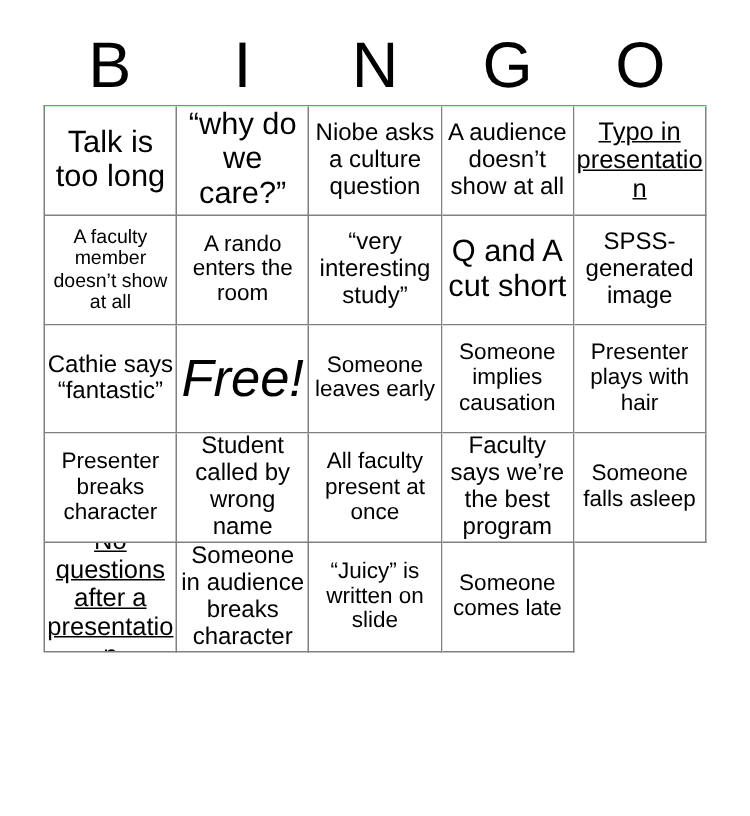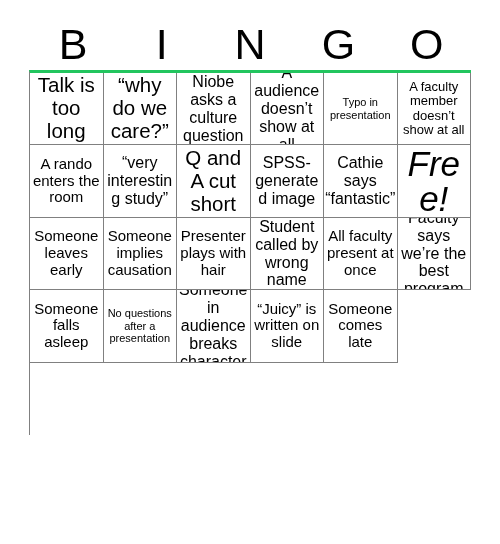--- a/index.html
+++ b/index.html
@@ -40,23 +40,23 @@
     letter-spacing: 0px;
     color: #000;
   }
   .grid {
     position: absolute;
     left: 29px;
     top: 70px;
     width: 442px;
     height: 365px;
     display: grid;
-    grid-template-columns: repeat(6, 1fr);
+    grid-template-columns: repeat(5, 1fr);
     grid-template-rows: repeat(5, 1fr);
-    border-top: 3px solid #22c55e;
+    border-top: 1px solid #22c55e;
     border-left: 1px solid #808080;
     box-sizing: border-box;
     background: #ffffff;
   }
   .cell {
     border-right: 1px solid #808080;
     border-bottom: 1px solid #808080;
     box-sizing: border-box;
     display: flex;
     align-items: center;
@@ -67,21 +67,21 @@
     background: #ffffff;
   }
   .cell-text {
     display: block;
     width: 100%;
     line-height: 1.12;
     word-wrap: break-word;
     hyphens: none;
   }
   
-  .sz-xs .cell-text { font-size: 11px; }
+  .sz-xs .cell-text { font-size: 17px; text-decoration: underline; }
   .sz-s  .cell-text { font-size: 13px; }
   .sz-m  .cell-text { font-size: 16px; }
   .sz-l  .cell-text { font-size: 15px; }
   .sz-xl .cell-text { font-size: 20.5px; }
   .sz-free .cell-text { font-size: 35px; line-height: 1; font-style: italic; }
 </style>
 </head>
 <body>
 
 <div class="card">
@@ -133,20 +133,23 @@
       </div>
       <div class="cell sz-l">
         <span class="cell-text">Someone leaves early</span>
       </div>
       <div class="cell sz-l">
         <span class="cell-text">Someone implies causation</span>
       </div>
       <div class="cell sz-l">
         <span class="cell-text">Presenter plays with hair</span>
       </div>
+      <div class="cell sz-l">
+        <span class="cell-text">Presenter breaks character</span>
+      </div>
       <div class="cell sz-m">
         <span class="cell-text">Student called by wrong name</span>
       </div>
       <div class="cell sz-l">
         <span class="cell-text">All faculty present at once</span>
       </div>
       <div class="cell sz-m">
         <span class="cell-text">Faculty says we’re the best program</span>
       </div>
       <div class="cell sz-l">

